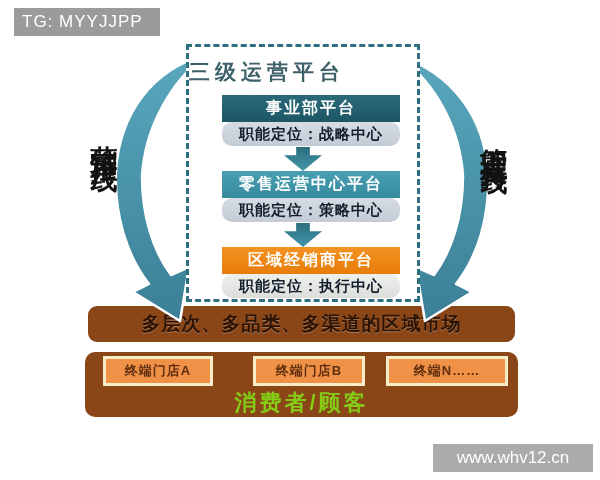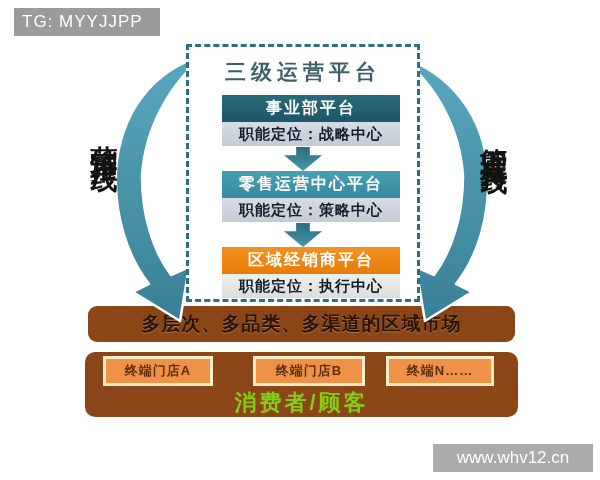--- a/index.html
+++ b/index.html
@@ -20,31 +20,31 @@
     font-size:17px;display:flex;align-items:center;justify-content:center;z-index:6;
   }
   
   #arrows-svg{left:0;top:0;z-index:2;pointer-events:none;}
   
   #dashed-box{
     left:186px;top:44px;width:234px;height:258px;border:3px dashed #2c7080;
     box-sizing:border-box;background:#ffffff;z-index:3;
   }
   #platform-title{
-    margin-top:11px;text-align:center;font-size:21px;font-weight:bold;color:#3d6069;
+    margin-top:11px;font-size:21px;font-weight:bold;color:#3d6069;
     letter-spacing:5px;
   }
   .level{margin:0 17px;padding-left:16px;}
   .level-name{
     height:27px;display:flex;align-items:center;justify-content:center;
     color:#ffffff;font-size:16px;font-weight:bold;letter-spacing:2px;
   }
   .level-role{
     height:24px;display:flex;align-items:center;justify-content:center;
-    color:#141f2c;font-size:15px;font-weight:bold;letter-spacing:1px;
+    color:#141f2c;font-size:15px;font-weight:bold;letter-spacing:1px;border-radius:10px;
   }
   .down-arrow{
     width:38px;height:24px;margin:1px auto 0 auto;
     background:linear-gradient(180deg,#2b6d7d 0%,#4496ab 100%);
     clip-path:polygon(32% 0,68% 0,68% 34%,100% 34%,50% 100%,0 34%,32% 34%);
   }
   
   .side-label{
     writing-mode:vertical-rl;text-orientation:upright;
     font-family:"Liberation Serif","DejaVu Serif",serif;
@@ -66,21 +66,21 @@
     z-index:1;
   }
   .terminal{
     position:absolute;top:4px;height:30px;background:#ef9248;
     border:3px solid #f6ecc8;box-sizing:border-box;
     display:flex;align-items:center;justify-content:center;
     color:#5f2d0c;font-size:13px;font-weight:bold;letter-spacing:1px;
   }
   #terminal-0{left:18px;width:110px;}
   #terminal-1{left:168px;width:112px;}
-  #terminal-2{left:301px;width:108px;}
+  #terminal-2{left:301px;width:122px;}
   #consumer-label{
     position:absolute;left:0;right:0;top:36px;text-align:center;
     color:#84cc16;font-size:22px;font-weight:bold;letter-spacing:3px;
   }
 </style>
 </head>
 <body>
 
 <div id="canvas">
 

